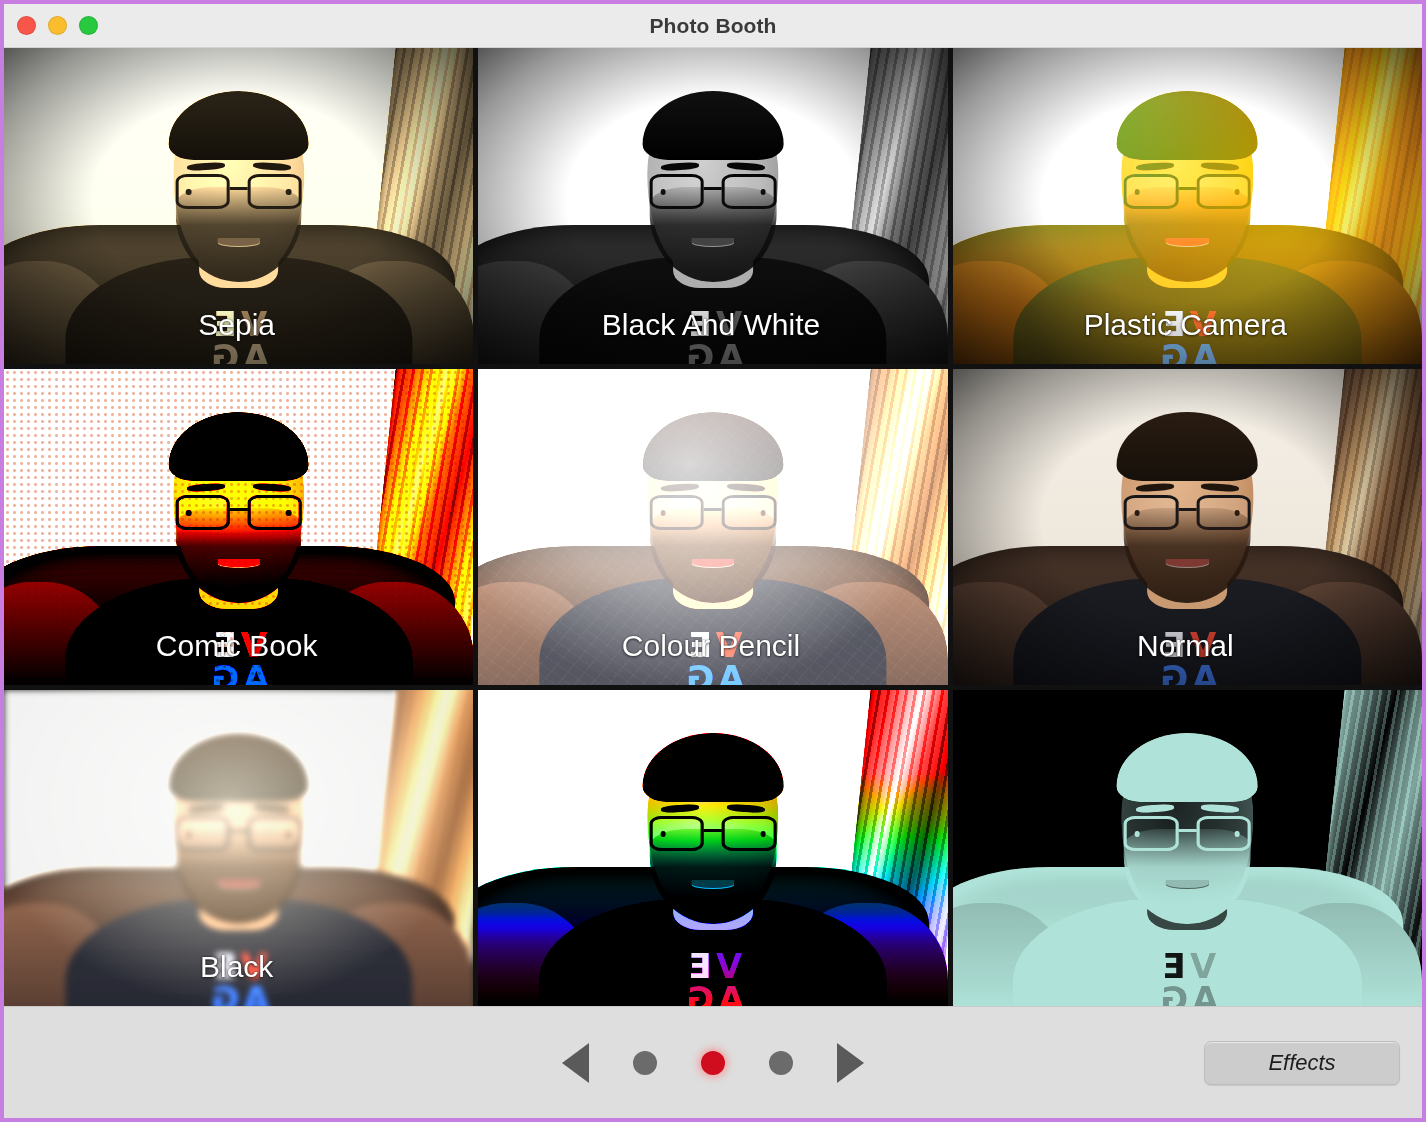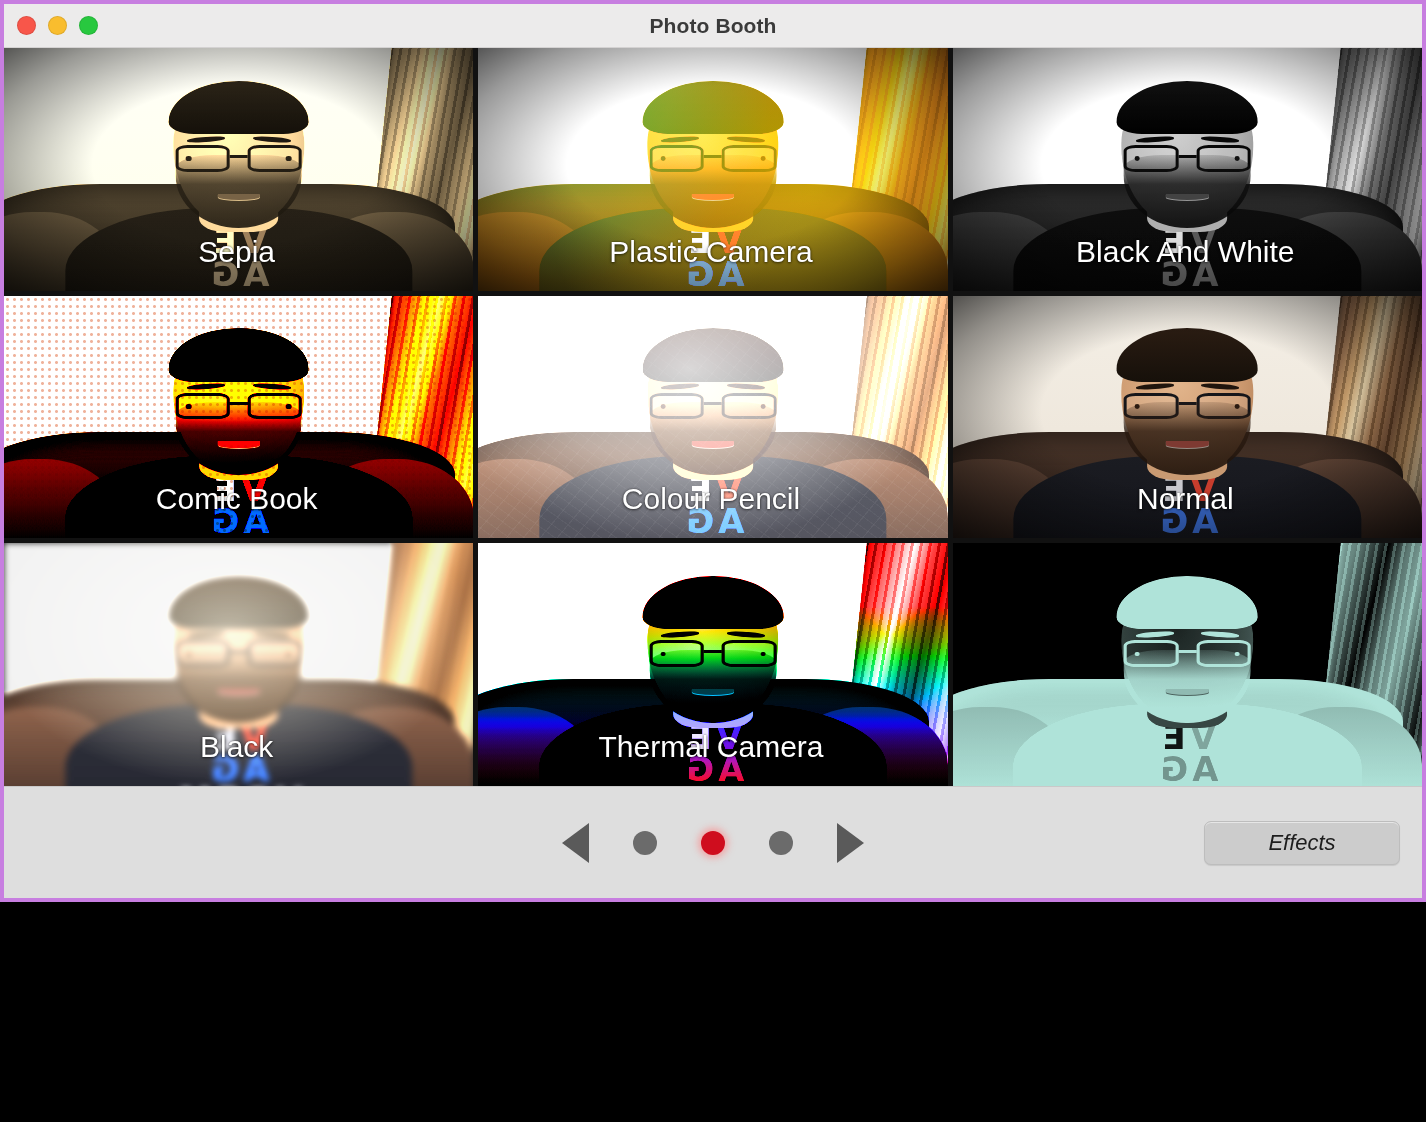--- a/index.html
+++ b/index.html
@@ -10,21 +10,21 @@
     height: 1122px;
     overflow: hidden;
     background: #000;
     font-family: "Liberation Sans", sans-serif;
   }
 
   .window {
     position: absolute;
     left: 0; top: 0;
     width: 1426px;
-    height: 902px;
+    height: 1122px;
     border: 4px solid #c77ee0;
     background: #eceaea;
     display: flex;
     flex-direction: column;
     overflow: hidden;
   }
 
   
   .titlebar {
     position: relative;
@@ -428,20 +428,51 @@
           <div class="beard"></div>
             <div class="mouth"></div>
         </div>
         <div class="vignette"></div>
       </div>
       <div class="label">Sepia</div>
     </div>
 
     <div class="cell">
       <div class="photo">
+        <div class="scene fx-bw">
+          <div class="wall"></div>
+            <div class="blind"></div>
+            <div class="couch"></div>
+          <div class="torso">
+              <div class="shirt-text"><span class="red">V</span>E<br><span class="blue">AG</span><br>VOEM</div>
+            </div>
+          <div class="neck"></div>
+            <div class="head"></div>
+            <div class="hair"></div>
+          <div class="brow l"></div>
+            <div class="brow r"></div>
+          <div class="glasses">
+              <div class="lens l">
+                <div class="pupil l"></div>
+              </div>
+              <div class="lens r">
+                <div class="pupil r"></div>
+              </div>
+              <div class="bridge"></div>
+            </div>
+          <div class="beard"></div>
+            <div class="mouth"></div>
+        </div>
+        <div class="vignette"></div>
+      </div>
+      <div class="label">Black And White</div>
+    </div>
+
+    <div class="cell">
+      <div class="photo">
         <div class="scene fx-plastic">
           <div class="wall"></div>
             <div class="blind"></div>
             <div class="couch"></div>
           <div class="torso">
               <div class="shirt-text"><span class="red">V</span>E<br><span class="blue">AG</span><br>VOEM</div>
             </div>
           <div class="neck"></div>
             <div class="head"></div>
             <div class="hair"></div>
@@ -460,51 +491,20 @@
             <div class="mouth"></div>
         </div>
         <div class="fx-plastic-ov"></div>
         <div class="vignette"></div>
       </div>
       <div class="label">Plastic Camera</div>
     </div>
 
     <div class="cell">
       <div class="photo">
-        <div class="scene fx-bw">
-          <div class="wall"></div>
-            <div class="blind"></div>
-            <div class="couch"></div>
-          <div class="torso">
-              <div class="shirt-text"><span class="red">V</span>E<br><span class="blue">AG</span><br>VOEM</div>
-            </div>
-          <div class="neck"></div>
-            <div class="head"></div>
-            <div class="hair"></div>
-          <div class="brow l"></div>
-            <div class="brow r"></div>
-          <div class="glasses">
-              <div class="lens l">
-                <div class="pupil l"></div>
-              </div>
-              <div class="lens r">
-                <div class="pupil r"></div>
-              </div>
-              <div class="bridge"></div>
-            </div>
-          <div class="beard"></div>
-            <div class="mouth"></div>
-        </div>
-        <div class="vignette"></div>
-      </div>
-      <div class="label">Black And White</div>
-    </div>
-
-    <div class="cell">
-      <div class="photo">
         <div class="scene fx-comic">
           <div class="wall"></div>
             <div class="blind"></div>
             <div class="couch"></div>
           <div class="torso">
               <div class="shirt-text"><span class="red">V</span>E<br><span class="blue">AG</span><br>VOEM</div>
             </div>
           <div class="neck"></div>
             <div class="head"></div>
             <div class="hair"></div>
@@ -643,21 +643,20 @@
               <div class="lens r">
                 <div class="pupil r"></div>
               </div>
               <div class="bridge"></div>
             </div>
           <div class="beard"></div>
             <div class="mouth"></div>
         </div>
         <div class="fx-thermal-ov"></div>
       </div>
-      <div class="label">Thermal Camera</div>
     </div>
 
     <div class="cell">
       <div class="photo">
         <div class="scene fx-xray">
           <div class="wall"></div>
             <div class="blind"></div>
             <div class="couch"></div>
           <div class="torso">
               <div class="shirt-text"><span class="red">V</span>E<br><span class="blue">AG</span><br>VOEM</div>

